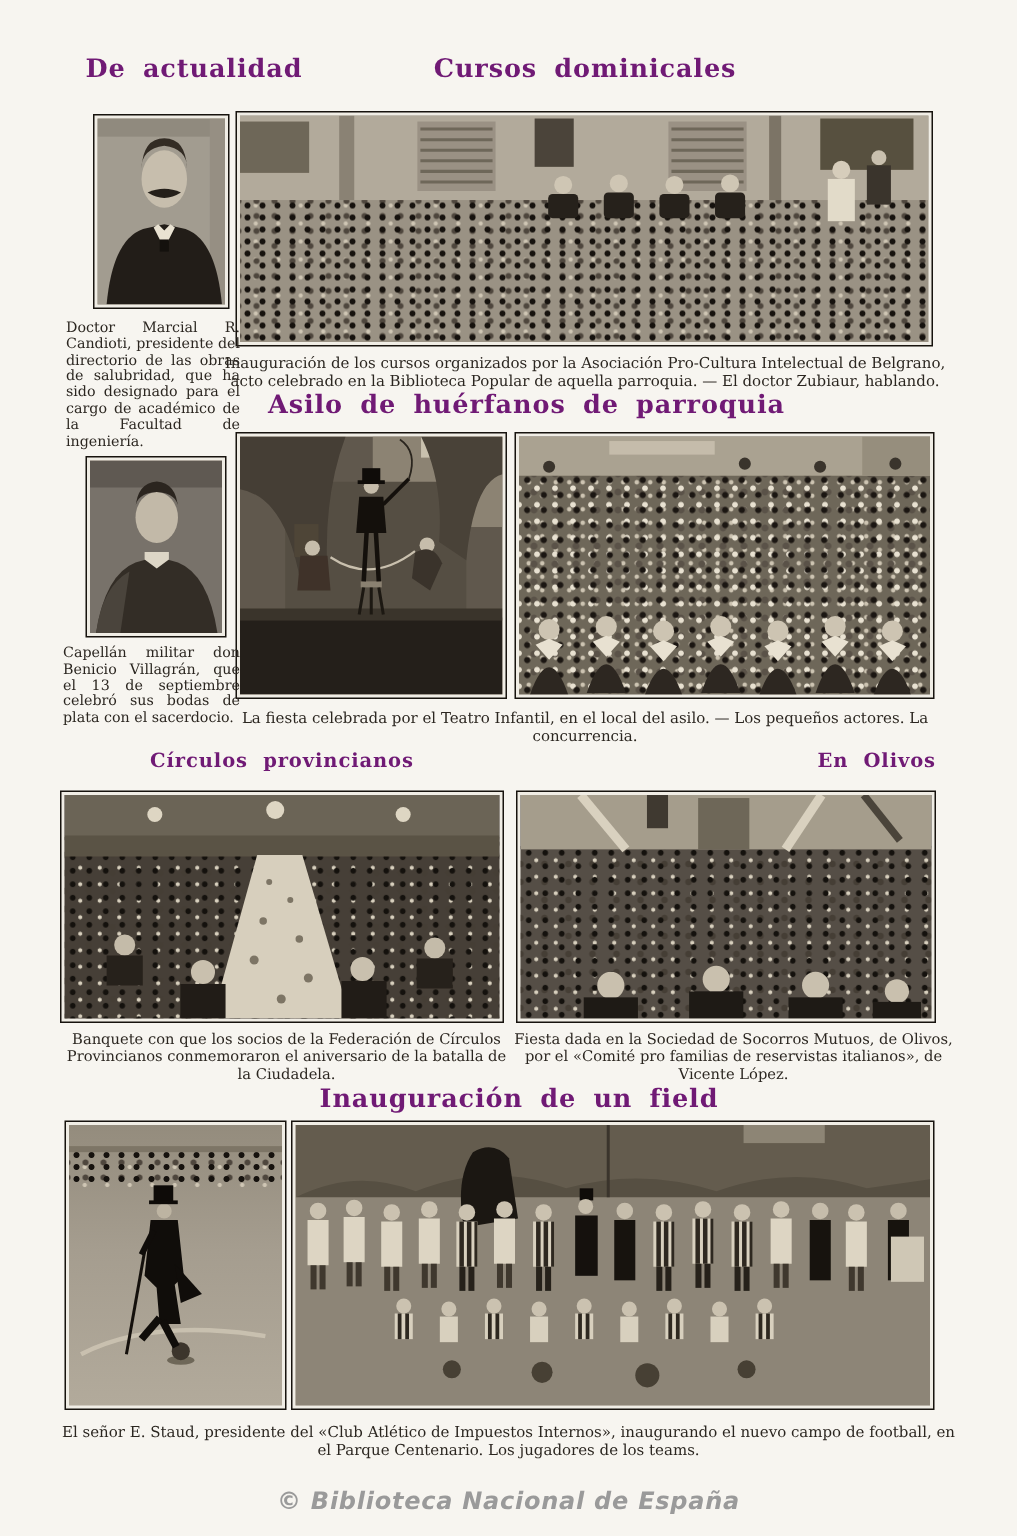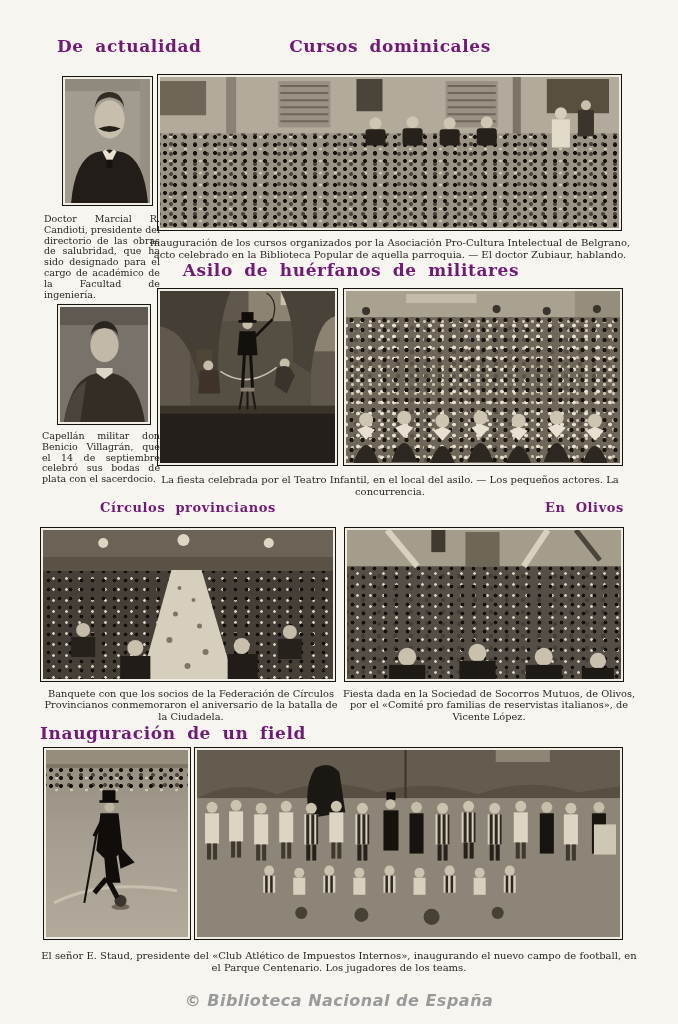--- a/index.html
+++ b/index.html
@@ -48,21 +48,21 @@
       radial-gradient(circle,#453e35 1.9px,rgba(0,0,0,0) 2.5px);
     background-size:11px 9px,13px 11px,16px 12px;
     background-position:0 0,4px 4px,8px 6px;
   }
   .grad-field{background:linear-gradient(180deg,#948c7d 0%,#a59d8f 45%,#b2aa9b 100%);}
   #hdr-actualidad{left:57px;top:36px;}
   #hdr-cursos{left:157px;top:36px;width:466px;text-align:center;}
   #hdr-asilo{left:40px;top:260px;width:622px;text-align:center;}
   #hdr-circulos{left:40px;top:500px;width:296px;text-align:center;}
   #hdr-olivos{left:345px;top:500px;width:279px;text-align:right;}
-  #hdr-field{left:40px;top:723px;width:612px;text-align:left;}
+  #hdr-field{left:40px;top:723px;width:612px;text-align:center;}
   #photo-candioti{left:62px;top:76px;width:91px;height:130px;}
   #photo-cursos{left:157px;top:74px;width:465px;height:157px;}
   #photo-capellan{left:57px;top:304px;width:94px;height:121px;}
   #photo-teatro{left:157px;top:288px;width:181px;height:178px;}
   #photo-ninos{left:343px;top:288px;width:280px;height:178px;}
   #photo-banquete{left:40px;top:527px;width:296px;height:155px;}
   #photo-olivos{left:344px;top:527px;width:280px;height:155px;}
   #photo-kick{left:43px;top:747px;width:148px;height:193px;}
   #photo-teams{left:194px;top:747px;width:429px;height:193px;}
   #cap-candioti{left:44px;top:214px;width:116px;}
@@ -130,21 +130,21 @@
         <rect x="391" y="42" width="18" height="28" fill="#e2dbc9"></rect>
       <circle cx="425" cy="28" r="5" fill="#c9c0ae"></circle>
         <rect x="417" y="33" width="16" height="26" fill="#3a342c"></rect>
     </svg>
   </div>
 </div>
 
 <div id="cap-candioti" class="cap side">Doctor Marcial R. Candioti, presidente del directorio de las obras de salubridad, que ha sido designado para el cargo de académico de la Facultad de ingeniería.</div>
 <div id="cap-cursos" class="cap center">Inauguración de los cursos organizados por la Asociación Pro-Cultura Intelectual de Belgrano, acto celebrado en la Biblioteca Popular de aquella parroquia. — El doctor Zubiaur, hablando.</div>
 
-<div id="hdr-asilo" class="hdr">Asilo de huérfanos de militares</div>
+<div id="hdr-asilo" class="hdr">Asilo de huérfanos de parroquia</div>
 
 <div id="photo-capellan" class="photo">
   <div class="ph">
     <svg viewBox="0 0 87 115" preserveAspectRatio="none">
       <rect width="87" height="115" fill="#78726a"></rect>
       <rect width="87" height="18" fill="#5f5952"></rect>
       <ellipse cx="44" cy="38" rx="14" ry="17" fill="#c2b9a8"></ellipse>
       <path d="M30 32 Q31 15 44 14 Q57 15 58 32 Q58 22 44 21 Q30 22 30 32 Z" fill="#2b251f"></path>
       <path d="M4 115 Q10 76 30 68 L44 64 L58 68 Q78 76 84 115 Z" fill="#332d26"></path>
       <path d="M36 66 L44 72 L52 66 L52 61 L36 61 Z" fill="#ddd6c6"></path>
@@ -207,21 +207,21 @@
         <use href="#girl" x="58" y="126"></use>
         <use href="#girl" x="96" y="129"></use>
       <use href="#girl" x="134" y="126"></use>
         <use href="#girl" x="172" y="129"></use>
         <use href="#girl" x="210" y="126"></use>
       <use href="#girl" x="248" y="129"></use>
     </svg>
   </div>
 </div>
 
-<div id="cap-capellan" class="cap side">Capellán militar don Benicio Villagrán, que el 14 de septiembre celebró sus bodas de plata con el sacerdocio.</div>
+<div id="cap-capellan" class="cap side">Capellán militar don Benicio Villagrán, que el 13 de septiembre celebró sus bodas de plata con el sacerdocio.</div>
 <div id="cap-teatro" class="cap center">La fiesta celebrada por el Teatro Infantil, en el local del asilo. — Los pequeños actores. La concurrencia.</div>
 
 <div id="hdr-circulos" class="hdr small">Círculos provincianos</div>
 <div id="hdr-olivos" class="hdr small">En Olivos</div>
 
 <div id="photo-banquete" class="photo">
   <div class="ph" style="background:#463f37;">
     <div class="dots crowd-c" style="top:28px;bottom:0;"></div>
     <svg viewBox="0 0 289 149" preserveAspectRatio="none">
       <rect width="289" height="30" fill="#6b6456"></rect>

